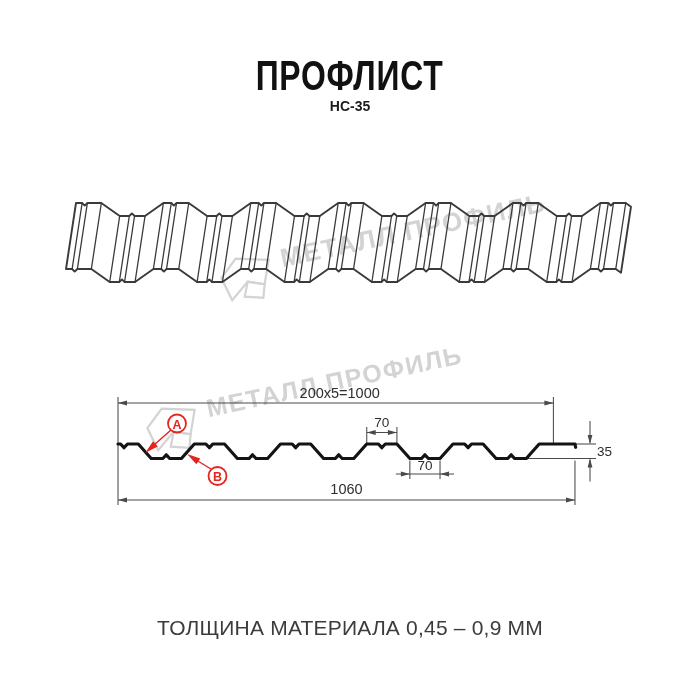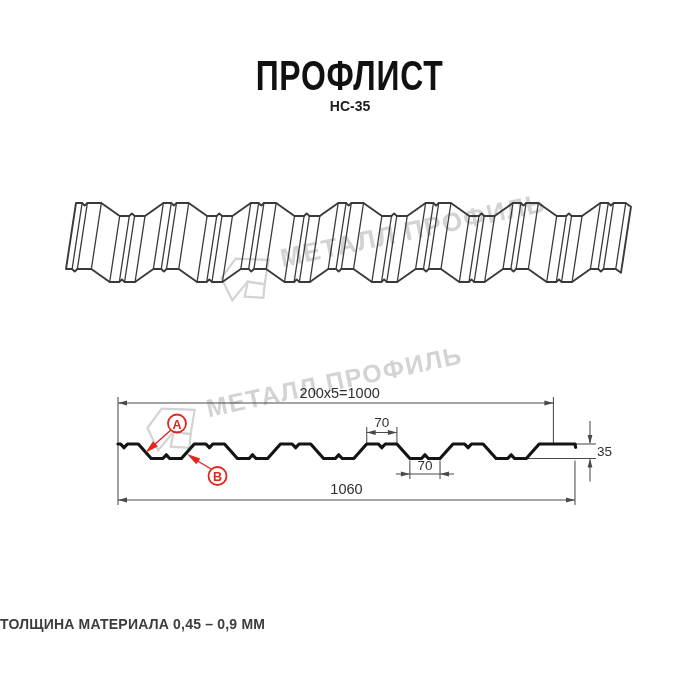--- a/index.html
+++ b/index.html
@@ -3,22 +3,22 @@
 <meta charset="utf-8">
 <style>
   html,body{margin:0;padding:0;background:#ffffff;}
   .page{position:relative;width:700px;height:700px;background:#fff;overflow:hidden;
         font-family:"Liberation Sans",sans-serif;}
   .title{position:absolute;left:0;right:0;top:55px;margin:0;text-align:center;
          font-size:42px;font-weight:bold;color:#111;line-height:1;letter-spacing:1px;}
   .title .squeeze{display:inline-block;transform:scaleX(0.76);transform-origin:center;}
   .subtitle{position:absolute;left:0;right:0;top:98px;text-align:center;
             font-size:14px;font-weight:bold;color:#1c1c1c;letter-spacing:0px;}
-  .footnote{position:absolute;left:0;right:0;top:616px;text-align:left;
-            font-size:14px;font-weight:bold;color:#3c3c3c;letter-spacing:0.2px;}
+  .footnote{position:absolute;left:0;right:0;top:616px;text-align:center;
+            font-size:21px;font-weight:normal;color:#3c3c3c;letter-spacing:0.2px;}
   svg{position:absolute;display:block;}
   #svg3d{left:58px;top:178px;}
   #svgcs{left:95px;top:348px;}
 </style>
 </head>
 <body>
 
 <div class="page">
   <h1 class="title"><span class="squeeze">ПРОФЛИСТ</span></h1>
   <div class="subtitle">НС-35</div>

